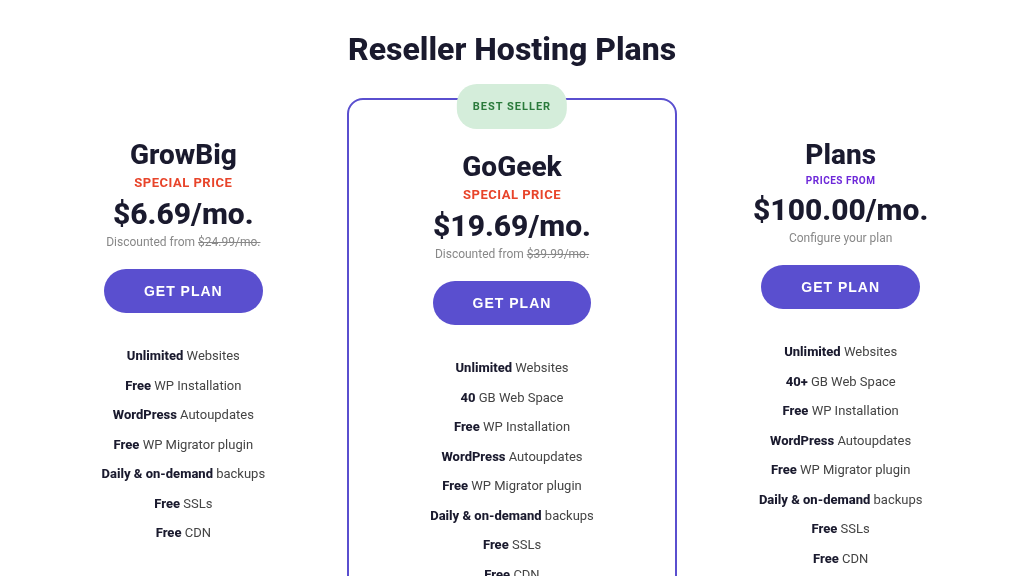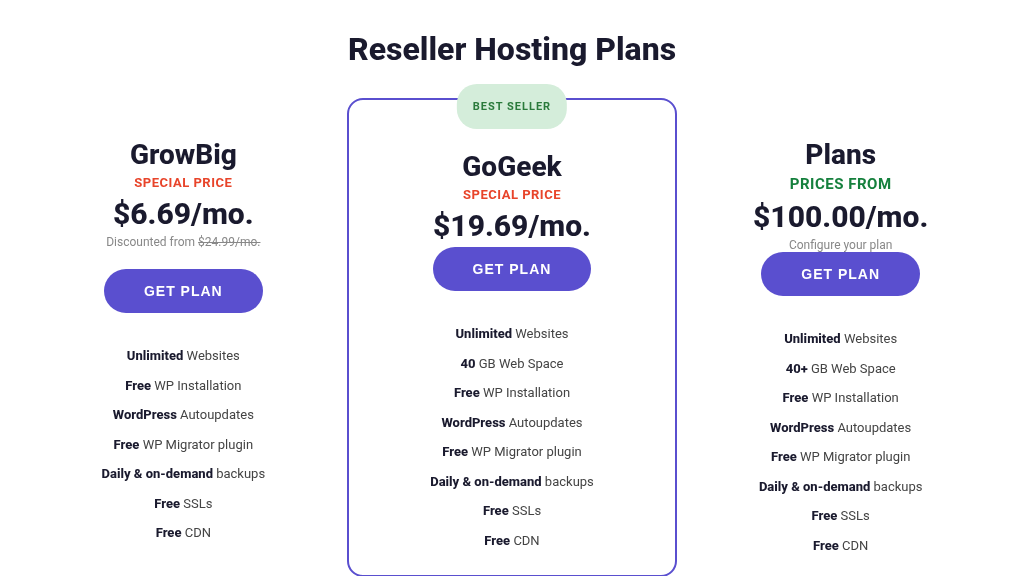--- a/index.html
+++ b/index.html
@@ -63,43 +63,44 @@
       margin-bottom: 4px;
     }
     .special-price-label {
       font-size: 13px;
       font-weight: 700;
       color: #e8442a;
       margin-bottom: 6px;
       letter-spacing: 0.5px;
     }
     .prices-from-label {
-      font-size: 15px;
+      font-size: 10px;
       font-weight: 700;
-      color: #15803d;
+      color: #6d28d9;
       margin-bottom: 6px;
       letter-spacing: 0.5px;
     }
     .plan-price {
       font-size: 30px;
       font-weight: 800;
       color: #1a1a2e;
       margin-bottom: 4px;
     }
     .plan-discount {
       font-size: 12px;
       color: #888;
       margin-bottom: 20px;
     }
     .plan-discount s {
       color: #888;
     }
     .configure-text {
       font-size: 12px;
       color: #888;
+      margin-bottom: 20px;
     }
     .get-plan-btn {
       display: inline-block;
       background: #5a4fcf;
       color: #fff;
       font-size: 14px;
       font-weight: 700;
       padding: 14px 40px;
       border-radius: 30px;
       border: none;
@@ -131,21 +132,21 @@
 <div class="plans-container">
 <div class="plan-card"><div class="plan-name">GrowBig</div><div class="special-price-label">SPECIAL PRICE</div><div class="plan-price">$6.69/mo.</div><div class="plan-discount">Discounted from <s>$24.99/mo.</s></div><button class="get-plan-btn">GET PLAN</button><ul class="features-list">
         <li><strong>Unlimited</strong> Websites</li>
         <li><strong>Free</strong> WP Installation</li>
         <li><strong>WordPress</strong> Autoupdates</li>
         <li><strong>Free</strong> WP Migrator plugin</li>
         <li><strong>Daily &amp; on-demand</strong> backups</li>
         <li><strong>Free</strong> SSLs</li>
         <li><strong>Free</strong> CDN</li>
       </ul></div>
-    <div class="plan-card featured"><div class="best-seller-badge">BEST SELLER</div><div class="plan-name">GoGeek</div><div class="special-price-label">SPECIAL PRICE</div><div class="plan-price">$19.69/mo.</div><button class="get-plan-btn">GET PLAN</button><ul class="features-list">
+    <div class="plan-card featured"><div class="best-seller-badge">BEST SELLER</div><div class="plan-name">GoGeek</div><div class="special-price-label">SPECIAL PRICE</div><div class="plan-price">$19.69/mo.</div><div class="plan-discount">Discounted from <s>$39.99/mo.</s></div><button class="get-plan-btn">GET PLAN</button><ul class="features-list">
         <li><strong>Unlimited</strong> Websites</li>
         <li><strong>40</strong> GB Web Space</li>
         <li><strong>Free</strong> WP Installation</li>
         <li><strong>WordPress</strong> Autoupdates</li>
         <li><strong>Free</strong> WP Migrator plugin</li>
         <li><strong>Daily &amp; on-demand</strong> backups</li>
         <li><strong>Free</strong> SSLs</li>
         <li><strong>Free</strong> CDN</li>
       </ul></div>
     <div class="plan-card"><div class="plan-name">Plans</div><div class="prices-from-label">PRICES FROM</div><div class="plan-price">$100.00/mo.</div><div class="configure-text">Configure your plan</div><button class="get-plan-btn">GET PLAN</button><ul class="features-list">

